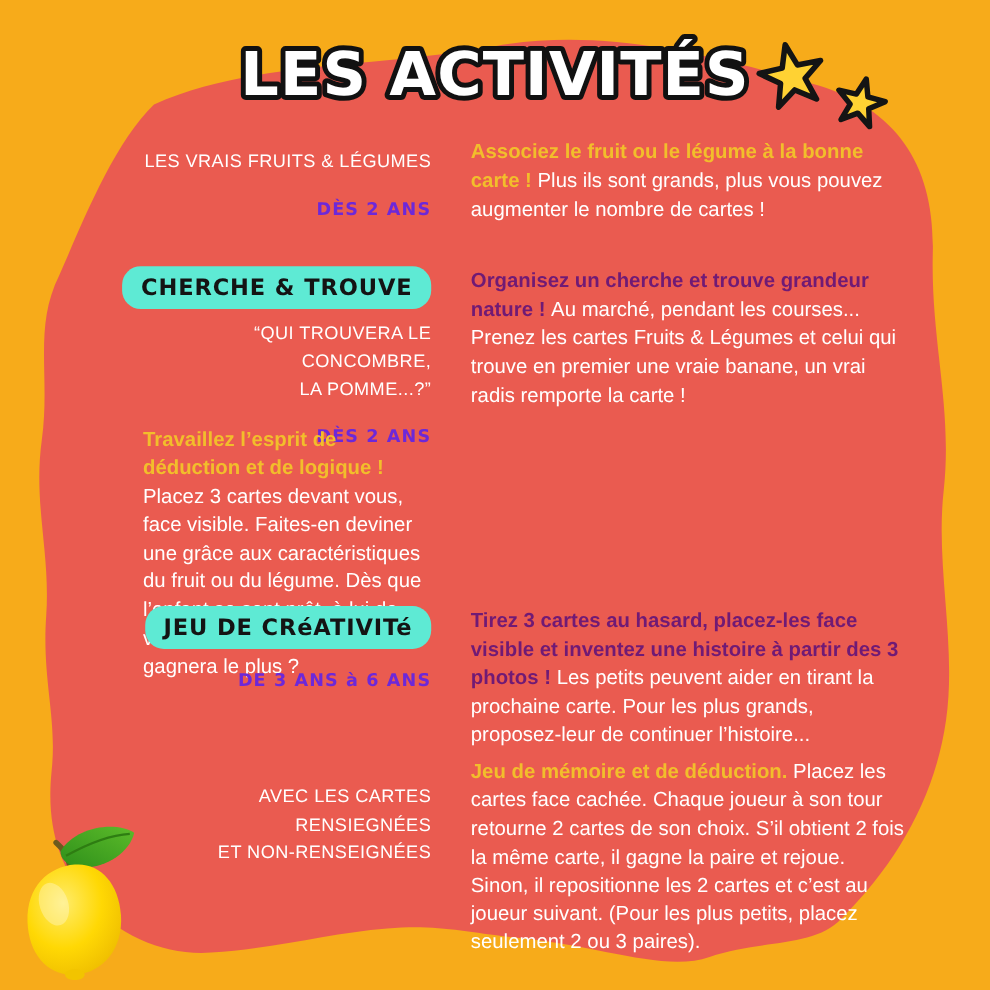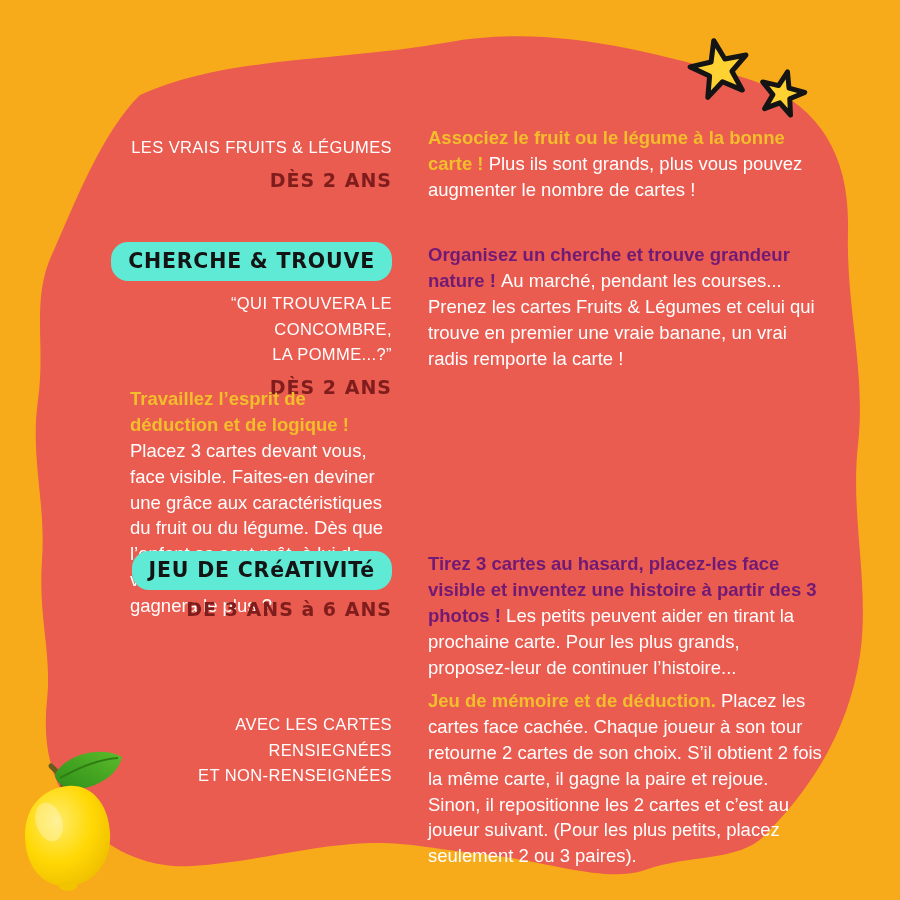--- a/index.html
+++ b/index.html
@@ -27,22 +27,22 @@
     font-family:"DejaVu Sans",sans-serif;
   }
   .pill[data-pill="yellow"]{background:#FFD72B;}
   .pill[data-pill="white"]{background:#5eead4;}
   .subtitle{
     margin-top:10px;color:#FFFFFF;
     font-size:16.5px;letter-spacing:0.4px;line-height:1.55;
     font-family:"Liberation Sans",sans-serif;
   }
   .age{
-    margin-top:8px;color:#7f1d1d;font-weight:bold;
-    font-size:19px;letter-spacing:1px;
+    margin-top:19px;color:#6d28d9;font-weight:bold;
+    font-size:16px;letter-spacing:1px;
     font-family:"DejaVu Sans",sans-serif;
   }
   .desc{
     margin:0;color:#FFFFFF;
     font-size:18.5px;line-height:1.4;
     font-family:"Liberation Sans",sans-serif;
   }
   .lead{font-weight:bold;}
   .lead::after{content:" ";}
   .lead[data-lead="yellow"]{color:#F2BE2B;}
@@ -67,20 +67,25 @@
       C 425,848 400,840 352,844
       C 300,848 252,862 192,866
       C 152,869 108,852 80,818
       C 52,786 42,748 47,700
       C 52,652 38,618 42,560
       C 46,502 30,458 38,400
       C 46,342 30,298 54,250
       C 74,205 102,132 140,95 Z"></path>
   </svg>
 
+  <div class="title-wrap">
+    <svg width="560" height="85">
+      <text x="50%" y="62" text-anchor="middle" font-family="DejaVu Sans, sans-serif" font-size="55" font-weight="bold" letter-spacing="1" fill="#FFFFFF" stroke="#111111" stroke-width="9" paint-order="stroke" stroke-linejoin="round">LES ACTIVITÉS</text>
+    </svg>
+  </div>
 
   <svg class="stars-wrap" viewBox="0 0 150 105">
     <g transform="translate(42,42) rotate(-12)">
       <path d="M0,-30 L7.05,-9.71 L28.53,-9.27 L11.41,3.71 L17.63,24.27 L0,12 L-17.63,24.27 L-11.41,3.71 L-28.53,-9.27 L-7.05,-9.71 Z" fill="#FFD233" stroke="#141414" stroke-width="5" stroke-linejoin="round"></path>
     </g>
     <g transform="translate(104,66) rotate(14) scale(0.76)">
       <path d="M0,-30 L7.05,-9.71 L28.53,-9.27 L11.41,3.71 L17.63,24.27 L0,12 L-17.63,24.27 L-11.41,3.71 L-28.53,-9.27 L-7.05,-9.71 Z" fill="#FFD233" stroke="#141414" stroke-width="6.5" stroke-linejoin="round"></path>
     </g>
   </svg>
 

